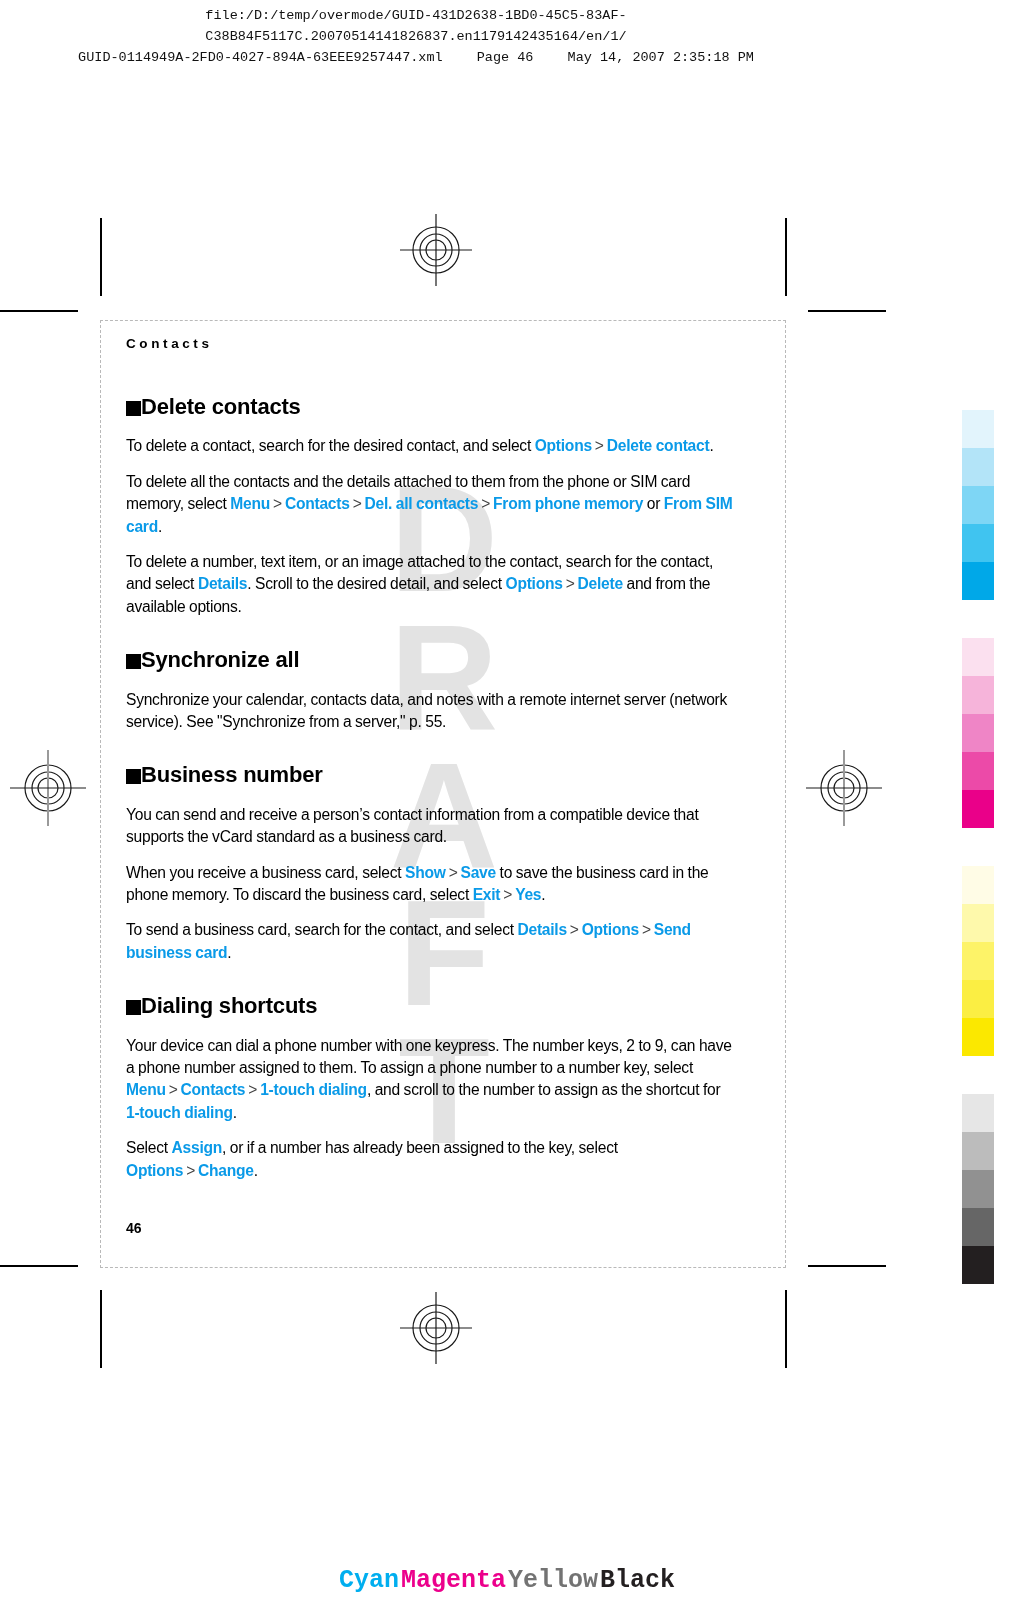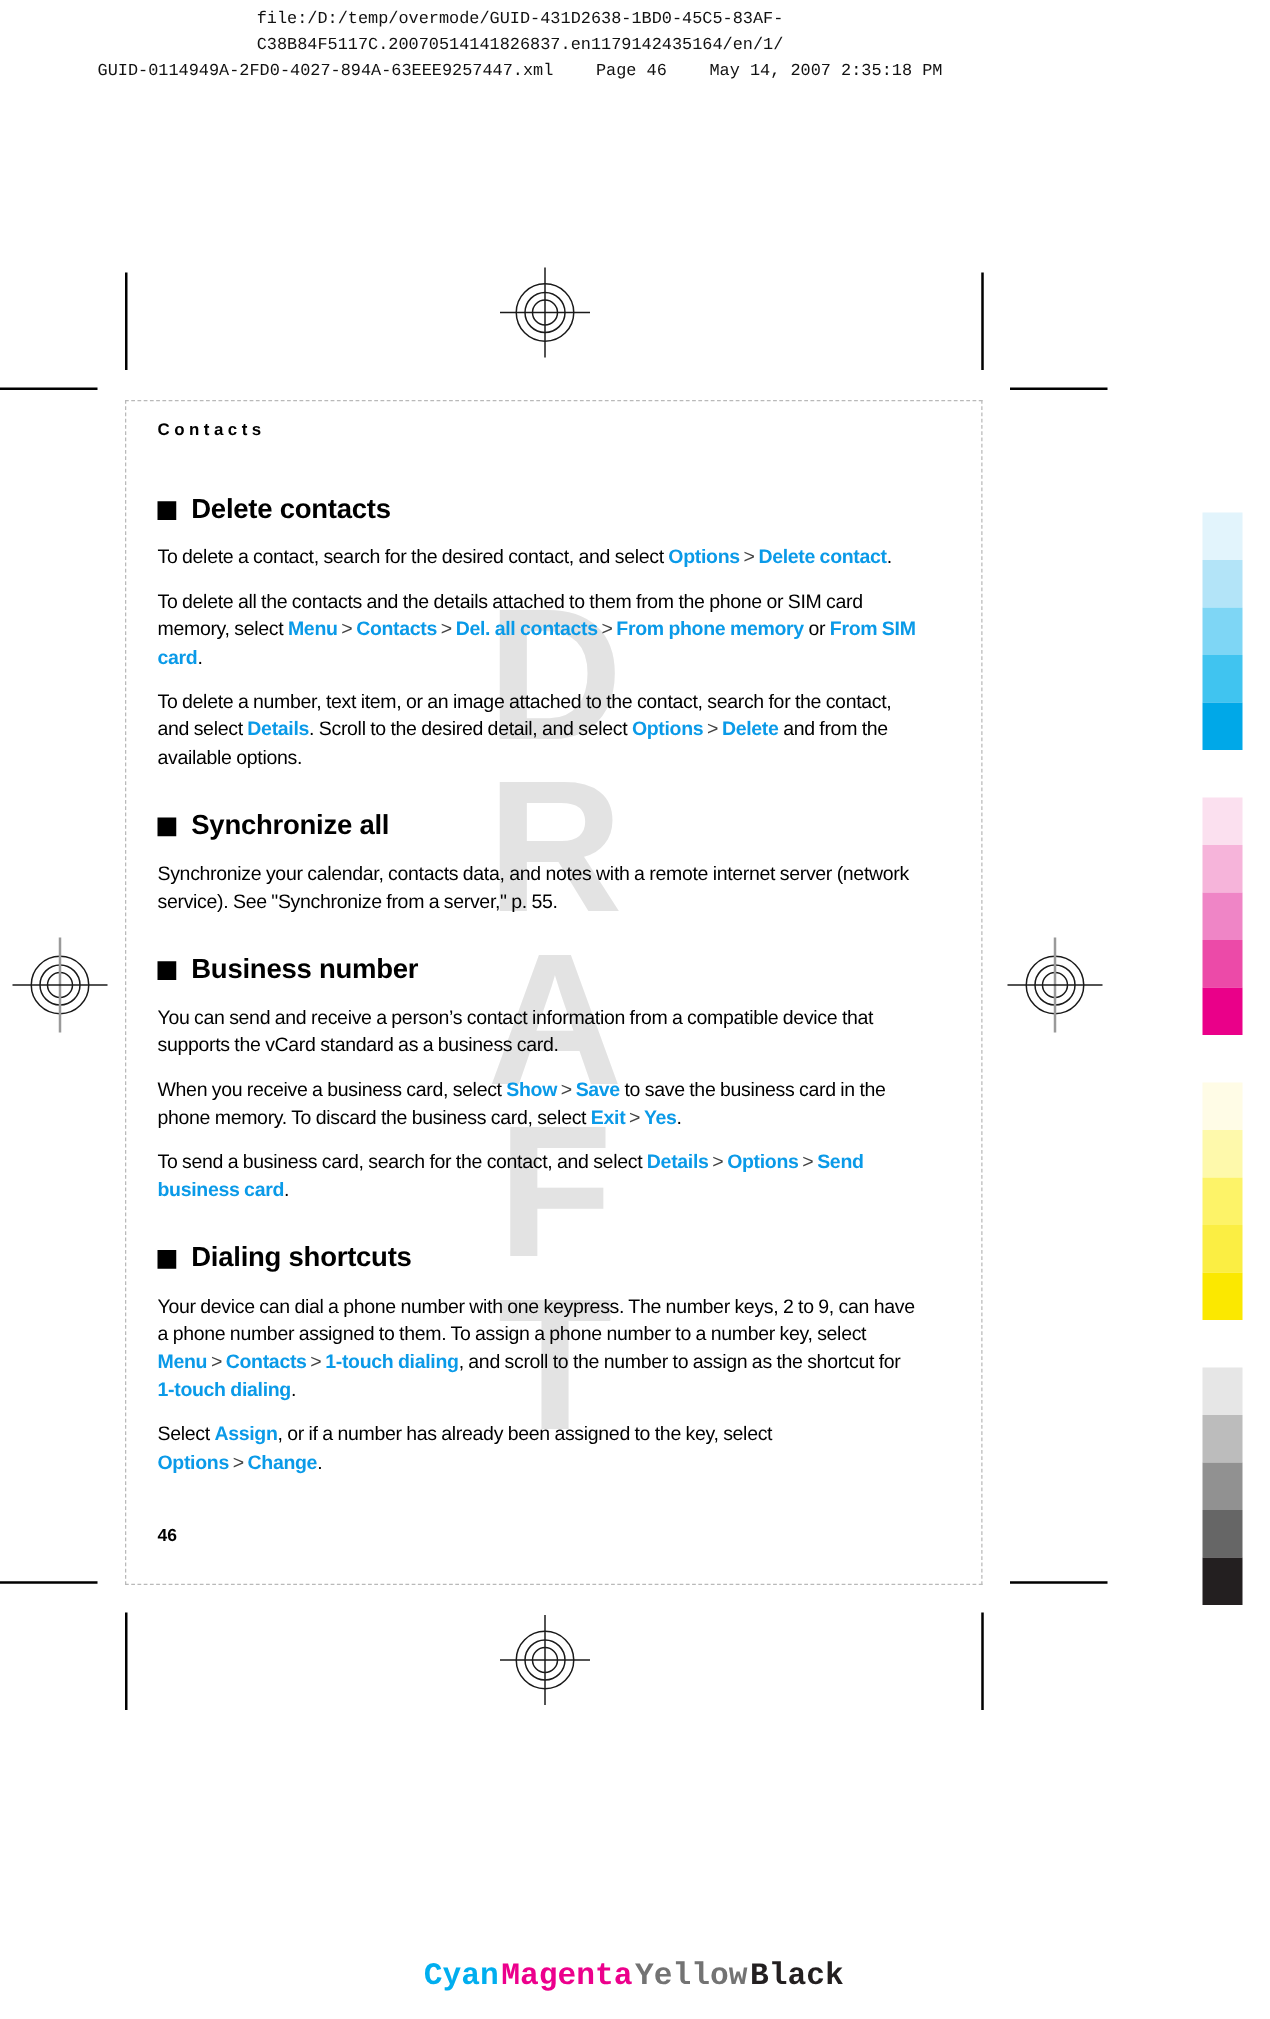--- a/index.html
+++ b/index.html
@@ -75,21 +75,20 @@
   }
 
   h2.section {
     font-size: 22px;
     font-weight: bold;
     letter-spacing: -0.2px;
     margin: 0 0 16px 0;
     line-height: 1.1;
     display: flex;
     align-items: center;
-    gap: 12px;
   }
   h2.section .bullet {
     display: inline-block;
     width: 15px;
     height: 15px;
     background: #000;
     flex: 0 0 auto;
     position: relative;
     top: 1px;
   }

